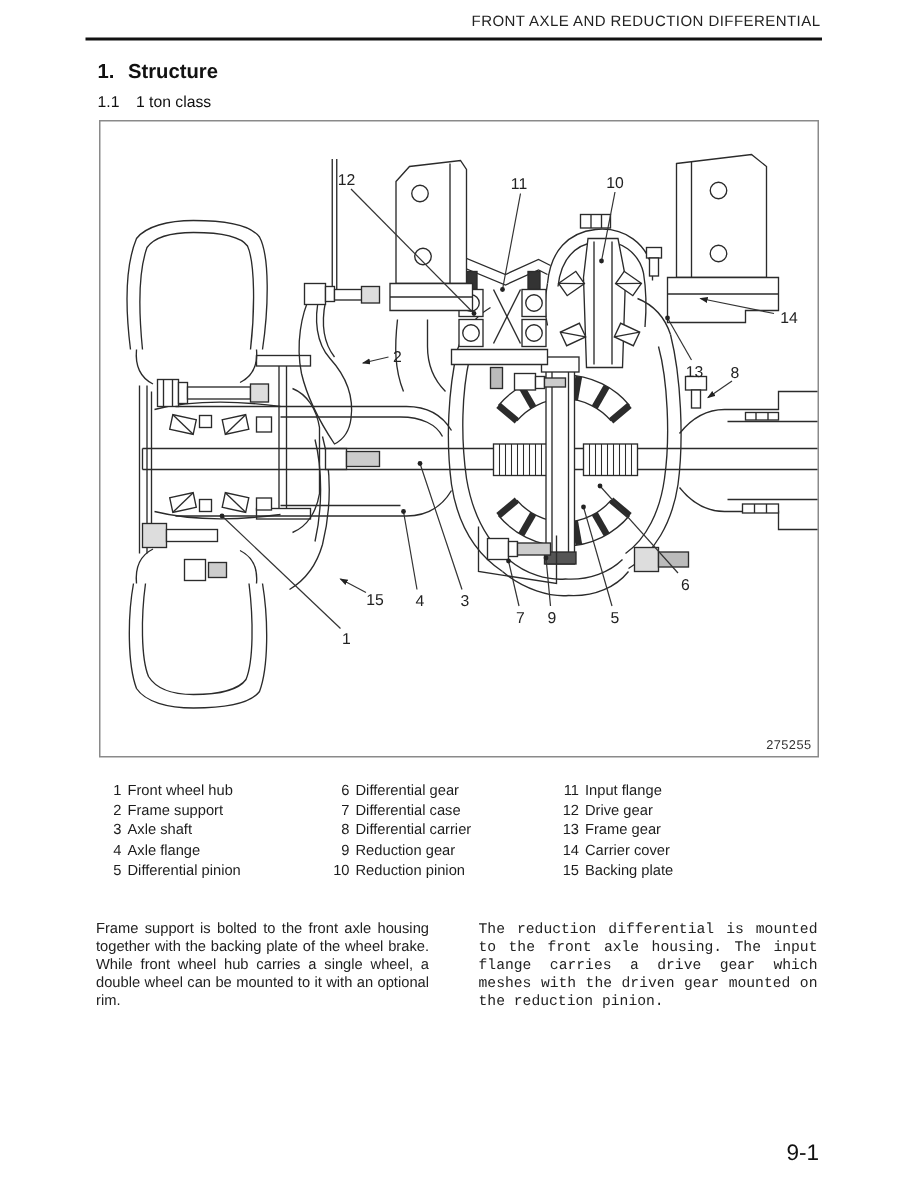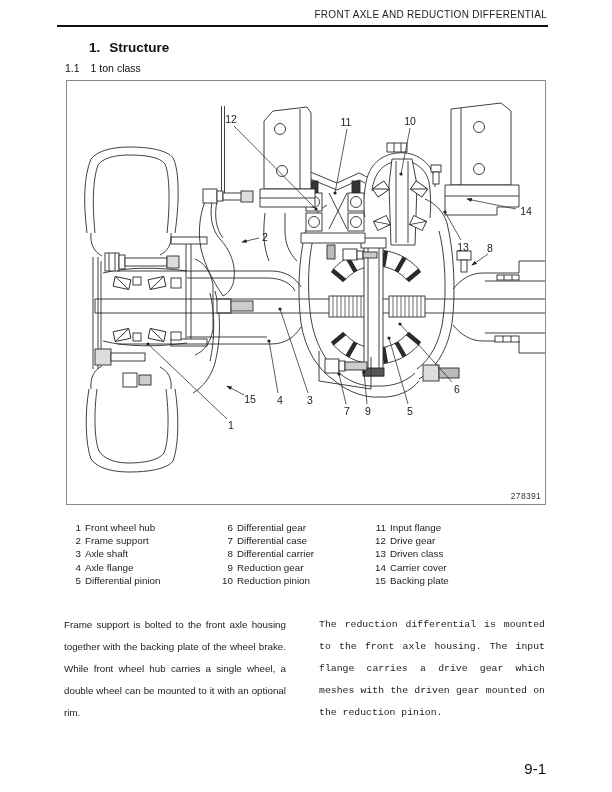--- a/index.html
+++ b/index.html
@@ -8,21 +8,21 @@
     font-family:"Liberation Sans", sans-serif;color:#1a1a1a;overflow:hidden;
     margin:0 auto;
   }
   .hdr-title{
     position:absolute;top:9px;right:65px;font-size:10px;letter-spacing:.3px;color:#222;text-align:right;
   }
   .hdr-rule{
     position:absolute;top:25px;left:57px;width:491px;height:2px;background:#111;
   }
   .h1{
-    position:absolute;top:40px;left:65px;font-size:13.5px;font-weight:bold;color:#111;margin-left:24px;
+    position:absolute;top:40px;left:65px;font-size:13.5px;font-weight:bold;color:#111;
   }
   .h1 .num{margin-right:9px;}
   .h2{
     position:absolute;top:62px;left:65px;font-size:10.5px;font-weight:normal;color:#111;
   }
   .h2 .num{margin-right:11px;}
   .figure-box{
     position:absolute;left:66px;top:80px;width:480px;height:425px;
     border:1px solid #8a8a8a;box-sizing:border-box;background:#fff;
   }
@@ -34,21 +34,21 @@
     position:absolute;top:521px;left:0;width:612px;font-size:9.8px;color:#1d1d1d;
   }
   .parts .col{position:absolute;top:0;}
   .parts .col.c1{left:61px;}
   .parts .col.c2{left:213px;}
   .parts .col.c3{left:366px;}
   .parts .row{display:flex;height:13.2px;line-height:13.2px;}
   .parts .row .n{width:20px;text-align:right;flex:0 0 auto;}
   .parts .row .t{margin-left:4px;white-space:nowrap;}
   .bodytext{
-    position:absolute;top:614px;font-size:9.8px;line-height:22px;color:#222;
+    position:absolute;top:614px;font-size:9.8px;line-height:12px;color:#222;
     text-align:justify;
   }
   .bodytext.left{left:64px;width:222px;}
   .bodytext.right{left:319px;width:226px;font-family:Liberation Mono, monospace;}
   .pageno{
     position:absolute;right:66px;top:760px;font-size:15px;color:#111;
   }
   .diagram-stroke{stroke:#2b2b2b;stroke-width:0.9;fill:none;}
   svg text.co{font-size:10.5px;fill:#222;text-anchor:middle;font-family:"Liberation Sans",sans-serif;}
 </style>
@@ -358,21 +358,21 @@
         <text class="co" x="423" y="171">8</text>
         <text class="co" x="301" y="334">9</text>
         <text class="co" x="343" y="44">10</text>
         <text class="co" x="279" y="45">11</text>
         <text class="co" x="164" y="42">12</text>
         <text class="co" x="396" y="170">13</text>
         <text class="co" x="459" y="134">14</text>
         <text class="co" x="183" y="322">15</text>
       </g>
     </svg>
-    <div class="fig-code">278391</div>
+    <div class="fig-code">275255</div>
   </div>
 
   <div class="parts">
     <div class="col c1">
       <div class="row">
           <span class="n">1</span>
           <span class="t">Front wheel hub</span>
         </div>
       <div class="row">
           <span class="n">2</span>
@@ -417,21 +417,21 @@
       <div class="row">
           <span class="n">11</span>
           <span class="t">Input flange</span>
         </div>
       <div class="row">
           <span class="n">12</span>
           <span class="t">Drive gear</span>
         </div>
       <div class="row">
           <span class="n">13</span>
-          <span class="t">Driven class</span>
+          <span class="t">Frame gear</span>
         </div>
       <div class="row">
           <span class="n">14</span>
           <span class="t">Carrier cover</span>
         </div>
       <div class="row">
           <span class="n">15</span>
           <span class="t">Backing plate</span>
         </div>
     </div>

